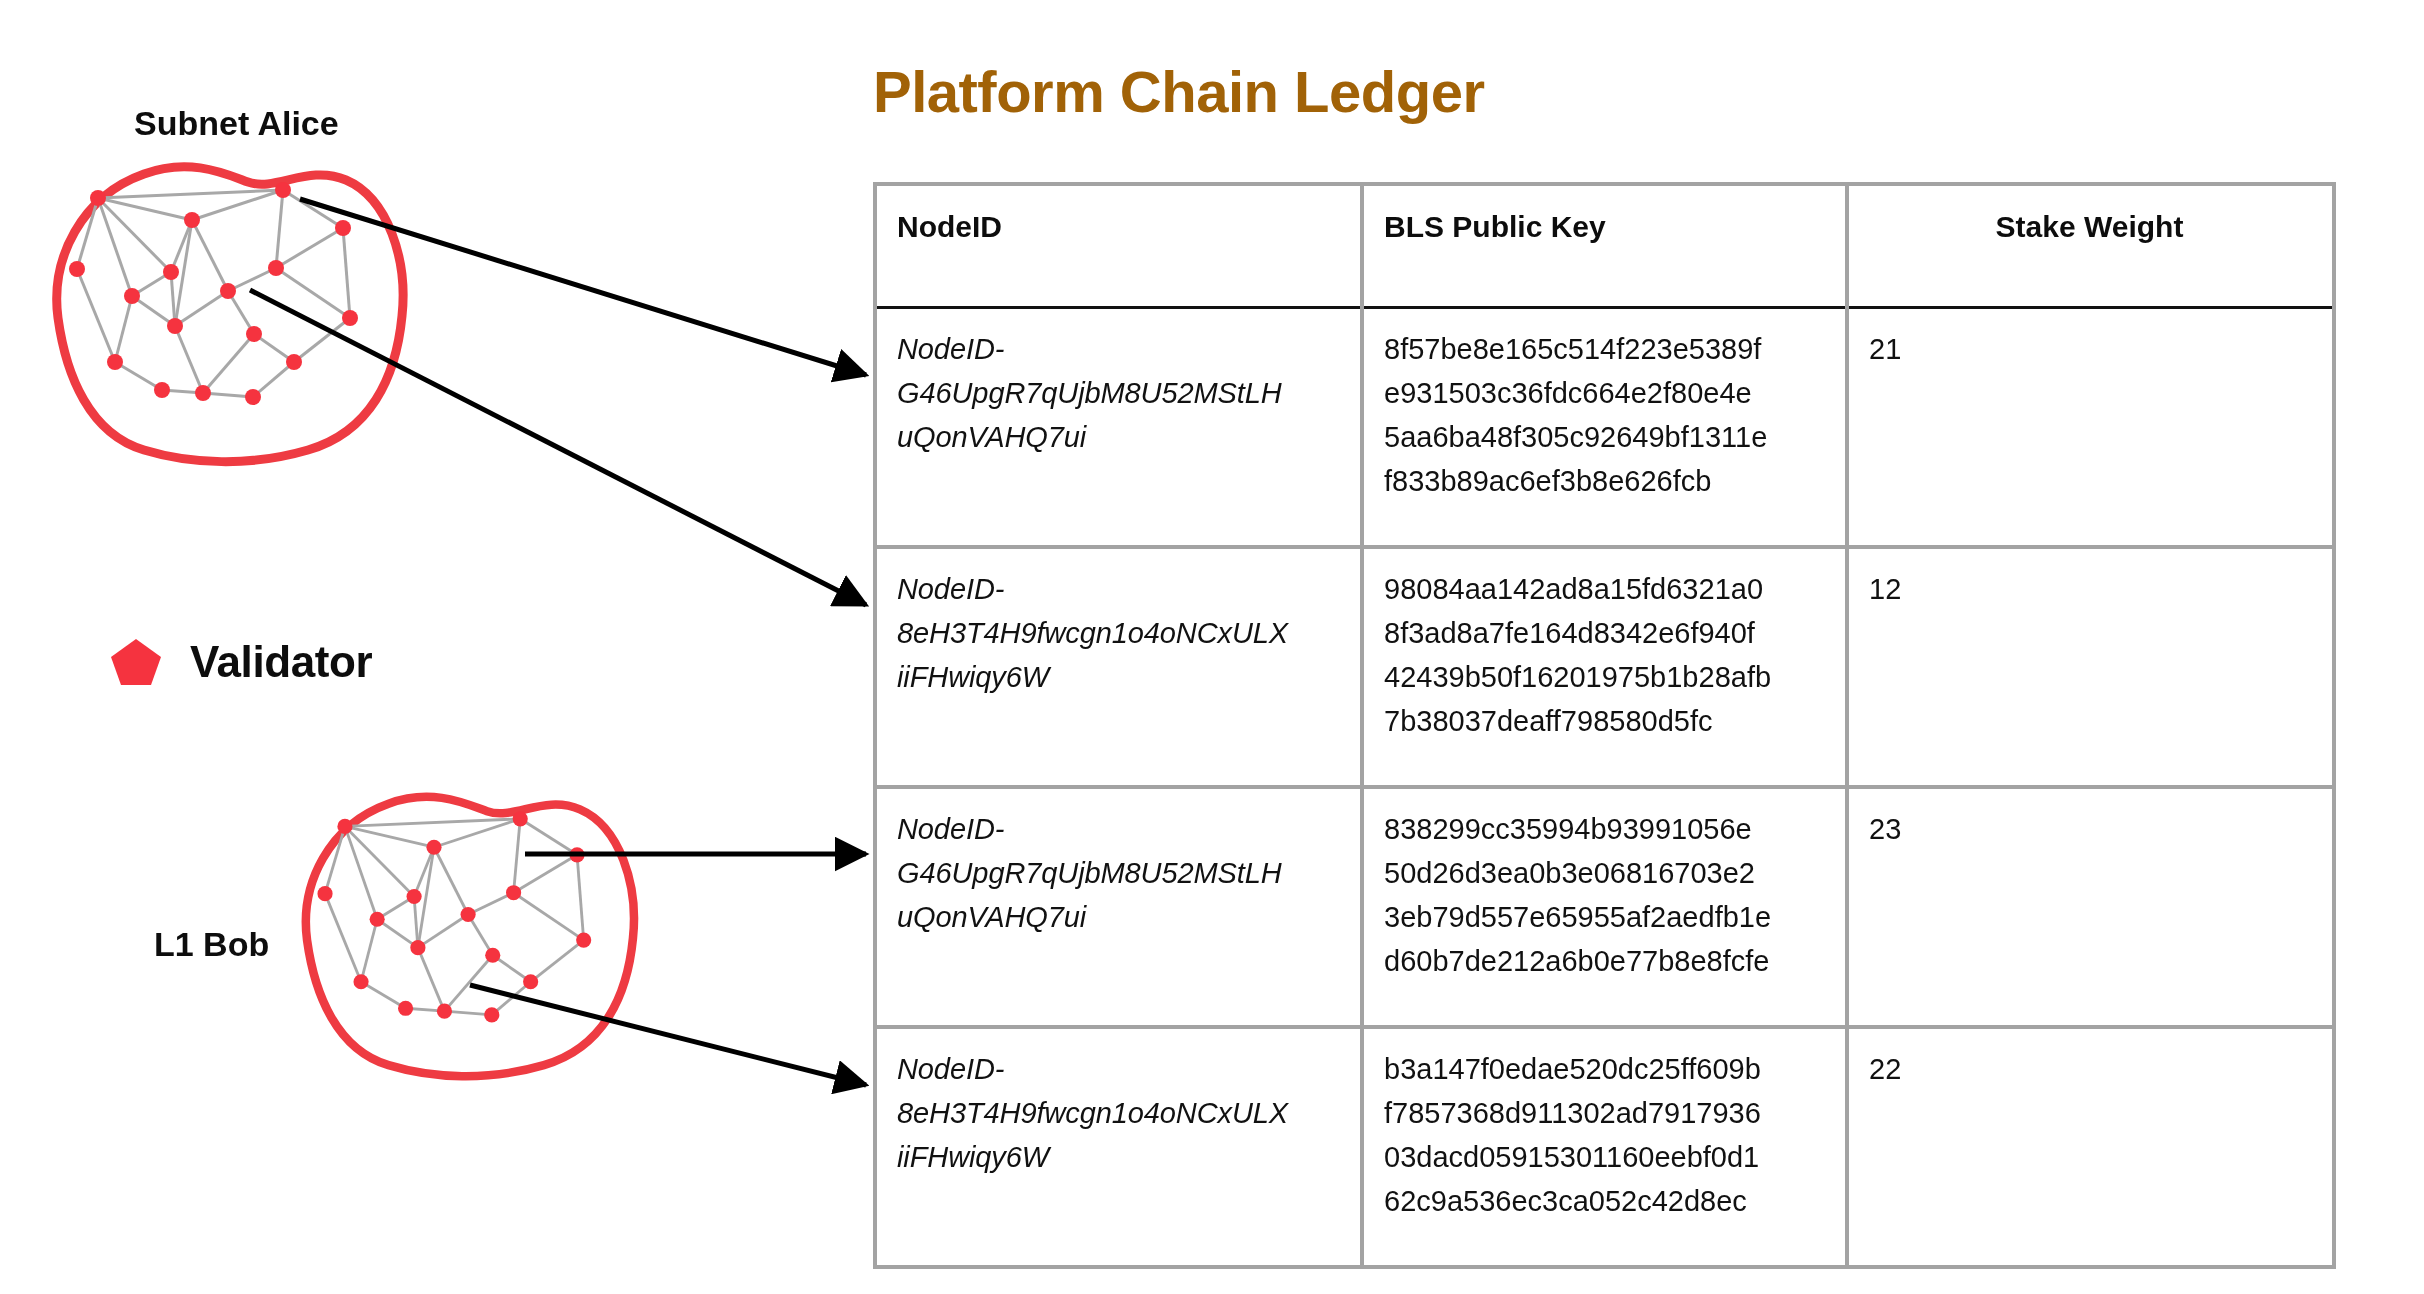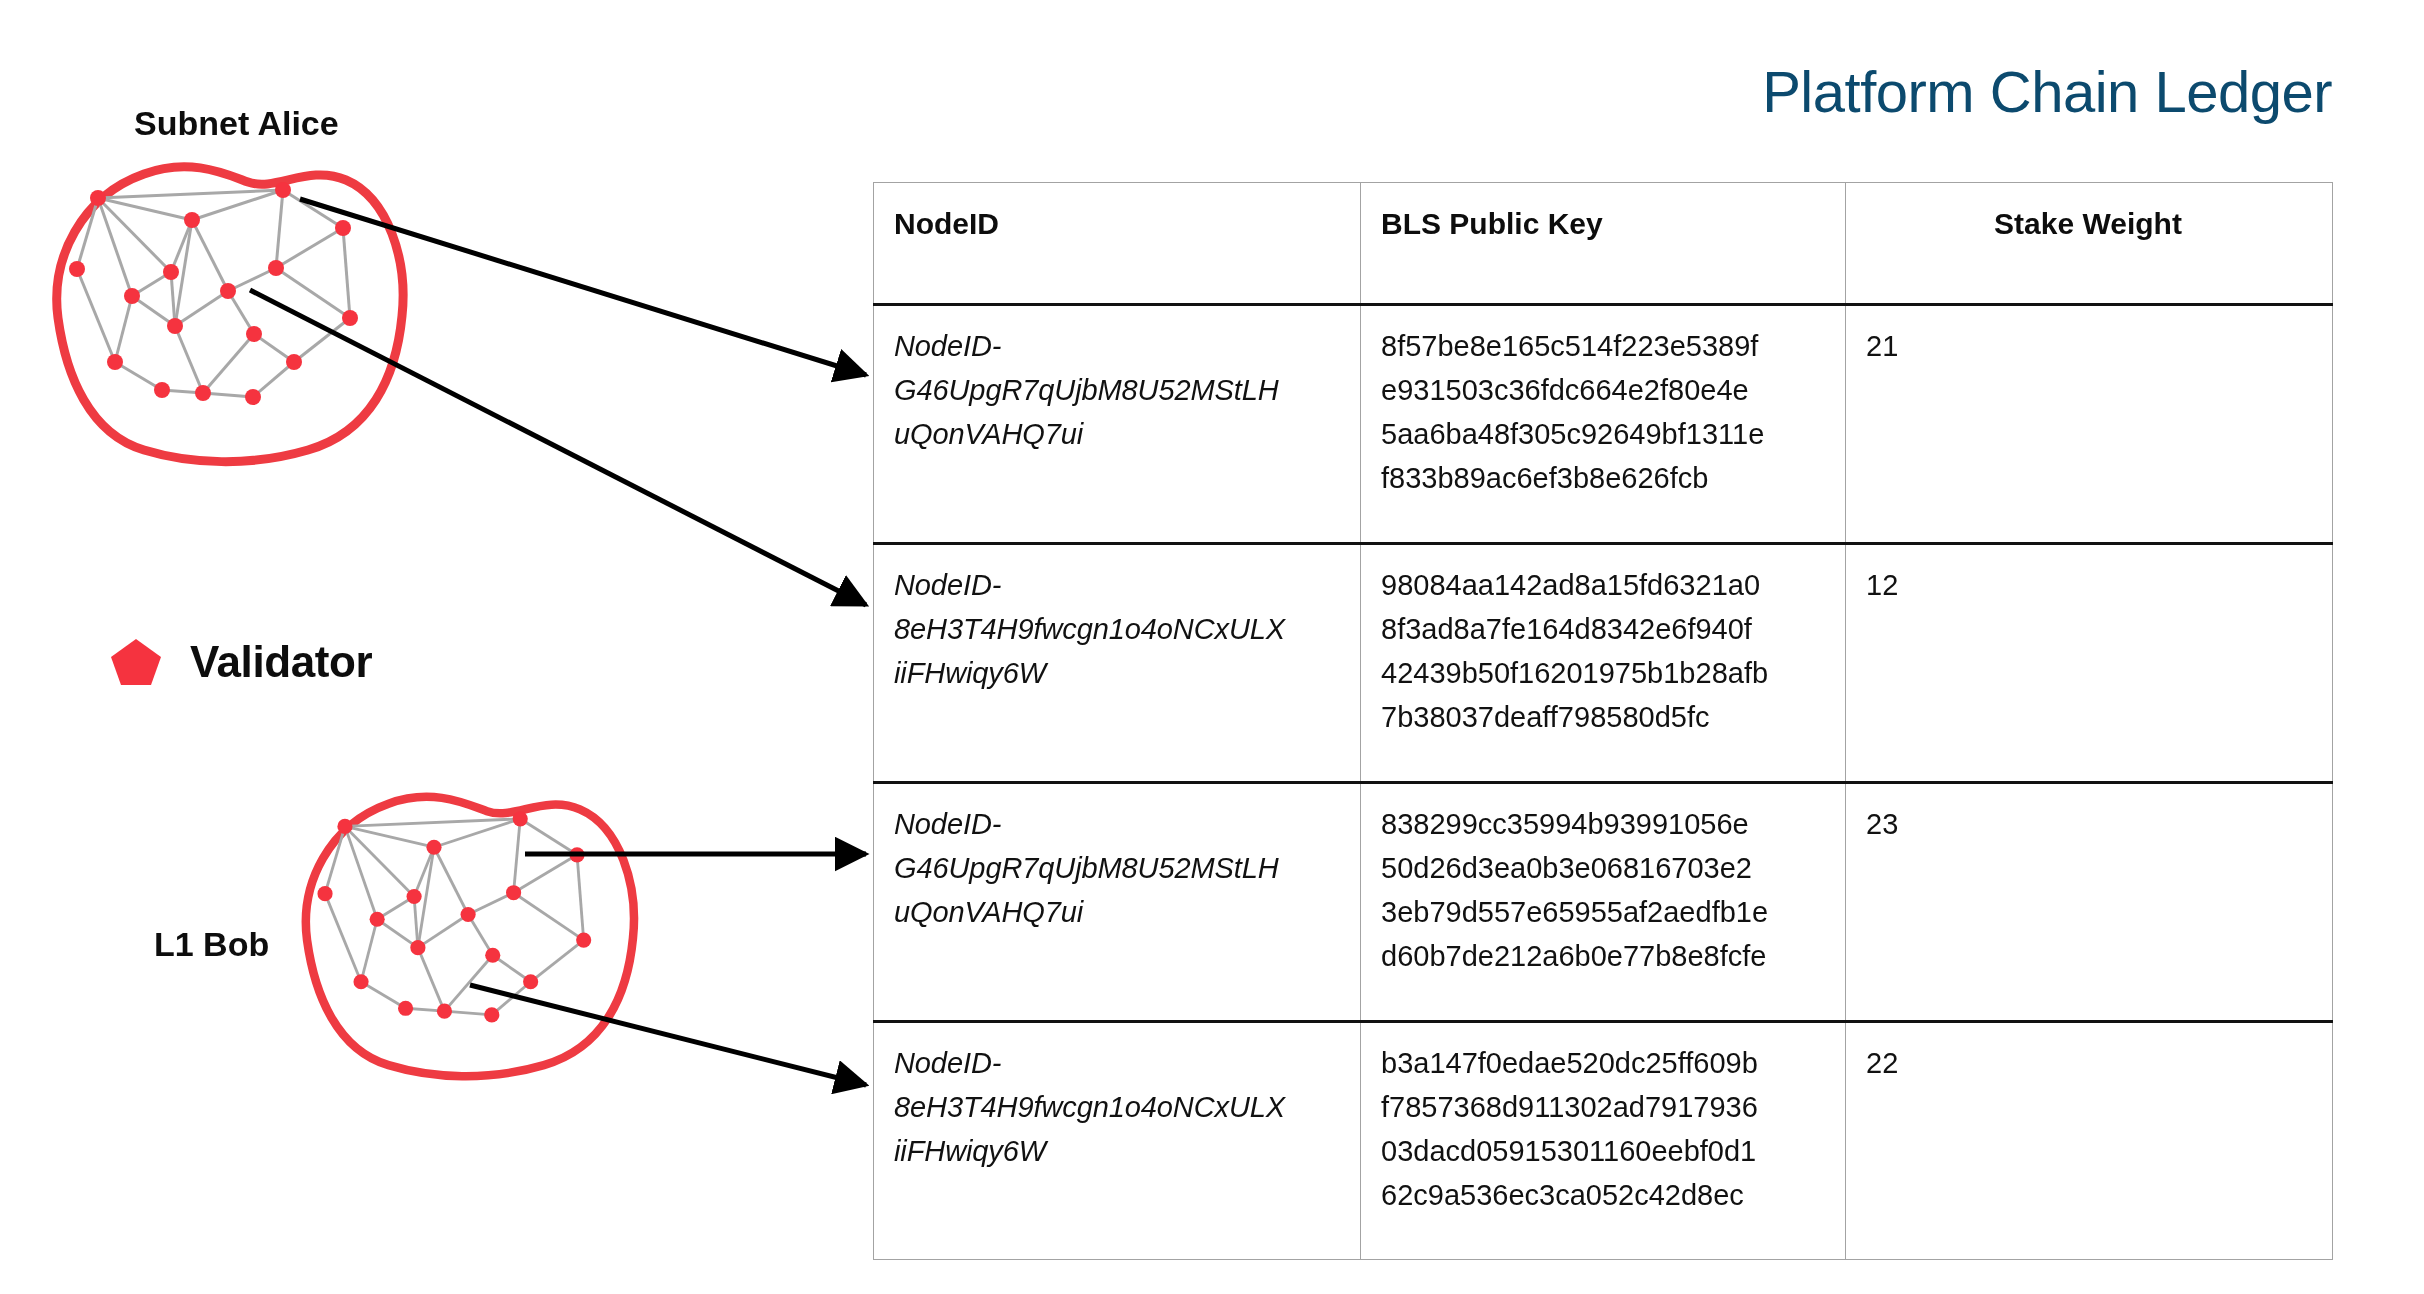--- a/index.html
+++ b/index.html
@@ -16,25 +16,25 @@
     font-family: "Liberation Sans", sans-serif;
     overflow: hidden;
   }
 
   
   #ledger-title {
     position: absolute;
     left: 873px;
     top: 58px;
     width: 1459px;
-    text-align: right;
+    text-align: left;
     font-size: 58px;
-    font-weight: 400;
+    font-weight: 700;
     letter-spacing: -0.5px;
-    color: #0c4a6e;
+    color: #a16207;
     white-space: nowrap;
   }
 
   
   .net-label {
     position: absolute;
     font-size: 34px;
     font-weight: 700;
     color: #0d0d0d;
     white-space: nowrap;
@@ -87,21 +87,21 @@
     border-collapse: collapse;
     table-layout: fixed;
     background: #ffffff;
   }
   #ledger-table col.c-node  { width: 487px; }
   #ledger-table col.c-bls   { width: 485px; }
   #ledger-table col.c-stake { width: 487px; }
 
   #ledger-table th,
   #ledger-table td {
-    border: 1px solid #a3a3a3;
+    border: 4px solid #a3a3a3;
     vertical-align: top;
     padding: 18px 22px 18px 20px;
     word-break: break-all;
     overflow-wrap: anywhere;
   }
   #ledger-table thead th {
     font-size: 30px;
     font-weight: 700;
     color: #0d0d0d;
     height: 78px;

